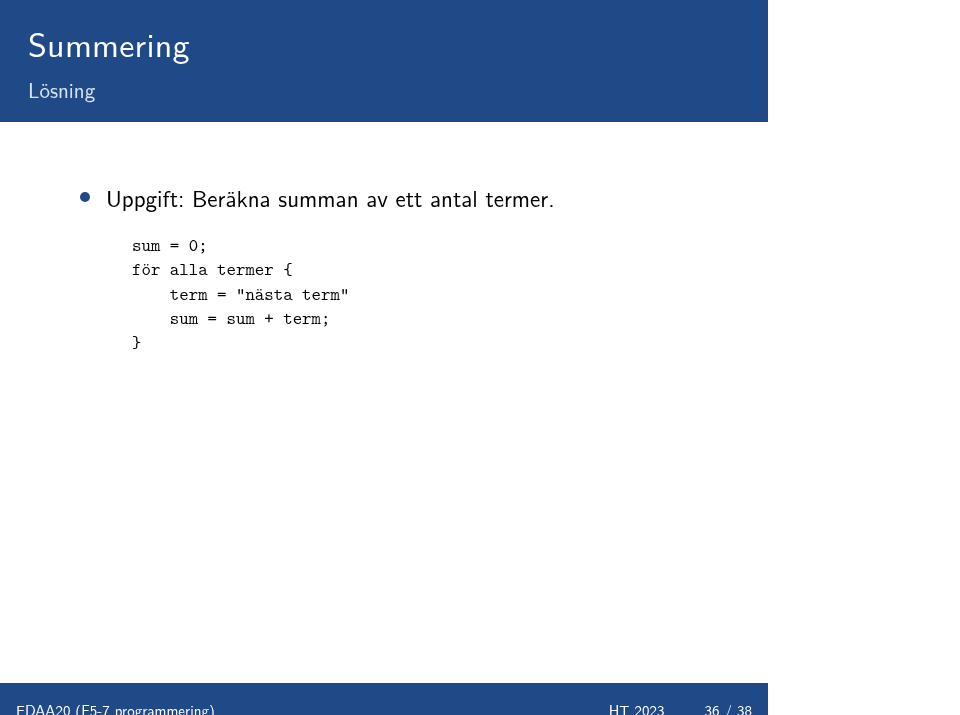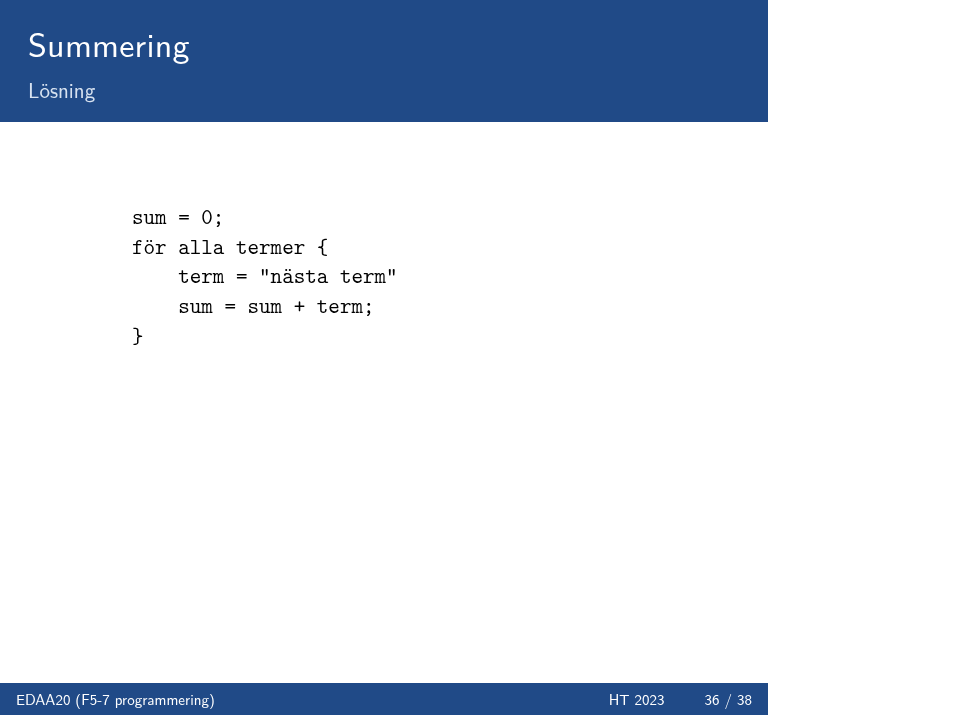--- a/index.html
+++ b/index.html
@@ -5,38 +5,39 @@
   * { margin: 0; padding: 0; box-sizing: border-box; }
   html, body { width: 960px; height: 715px; font-family: "Latin Modern Sans", "Computer Modern Sans", "Lucida Sans", "DejaVu Sans", sans-serif; background: #fff; color: #000; }
   .slide { width: 768px; height: 715px; position: relative; display: flex; flex-direction: column; }
   .header { background: #204a87; color: #fff; padding: 18px 28px 18px 28px; }
   .title { font-size: 34px; font-weight: 400; letter-spacing: 0.2px; margin-bottom: 6px; }
   .subtitle { font-size: 21px; font-weight: 400; color: #d7e2f0; }
   .body { flex: 1 1 auto; padding: 60px 80px 0 80px; font-size: 23px; line-height: 1.35; }
   .bullets { list-style: none; }
   .bullets > li { position: relative; padding-left: 26px; margin-bottom: 18px; }
   .bullets > li::before { content: ""; position: absolute; left: 0; top: 0.45em; width: 10px; height: 10px; background: #204a87; border-radius: 50%; }
-  .code-block { font-family: "Latin Modern Mono", "Courier New", monospace; font-size: 22px; white-space: pre; margin: 20px 0 0 52px; line-height: 1.35; }
-  .footer { background: #204a87; color: #fff; display: flex; align-items: center; height: 30px; font-size: 15px; padding: 16px 16px; }
+  .code-block { font-family: "Latin Modern Mono", "Courier New", monospace; font-size: 18px; white-space: pre; margin: 20px 0 0 52px; line-height: 1.35; }
+  .footer { background: #204a87; color: #fff; display: flex; height: 30px; font-size: 15px; padding: 16px 16px; }
   .footer-left { flex: 0 0 auto; }
   .footer-spacer { flex: 1 1 auto; }
   .footer-right { flex: 0 0 auto; }
 </style>
 </head>
 <body>
 
 <div class="slide">
 
   <div class="header">
     <div class="title">Summering</div>
     <div class="subtitle">Lösning</div>
   </div>
 
   <div class="body">
     <ul class="bullets">
+      <li><span>Uppgift: Beräkna summan av ett antal termer.</span></li>
     </ul>
     <div class="code-block">sum = 0;
 för alla termer {
     term = "nästa term"
     sum = sum + term;
 }</div>
   </div>
 
   <div class="footer">
     <div class="footer-left">EDAA20 (F5-7 programmering)</div>

